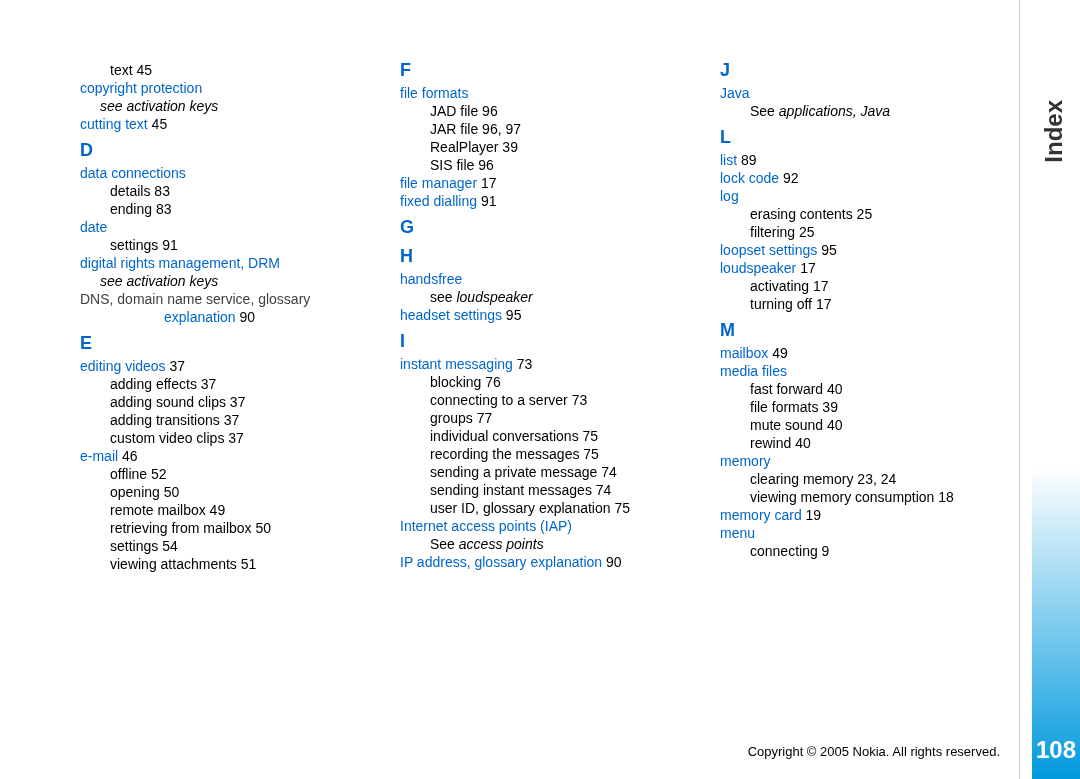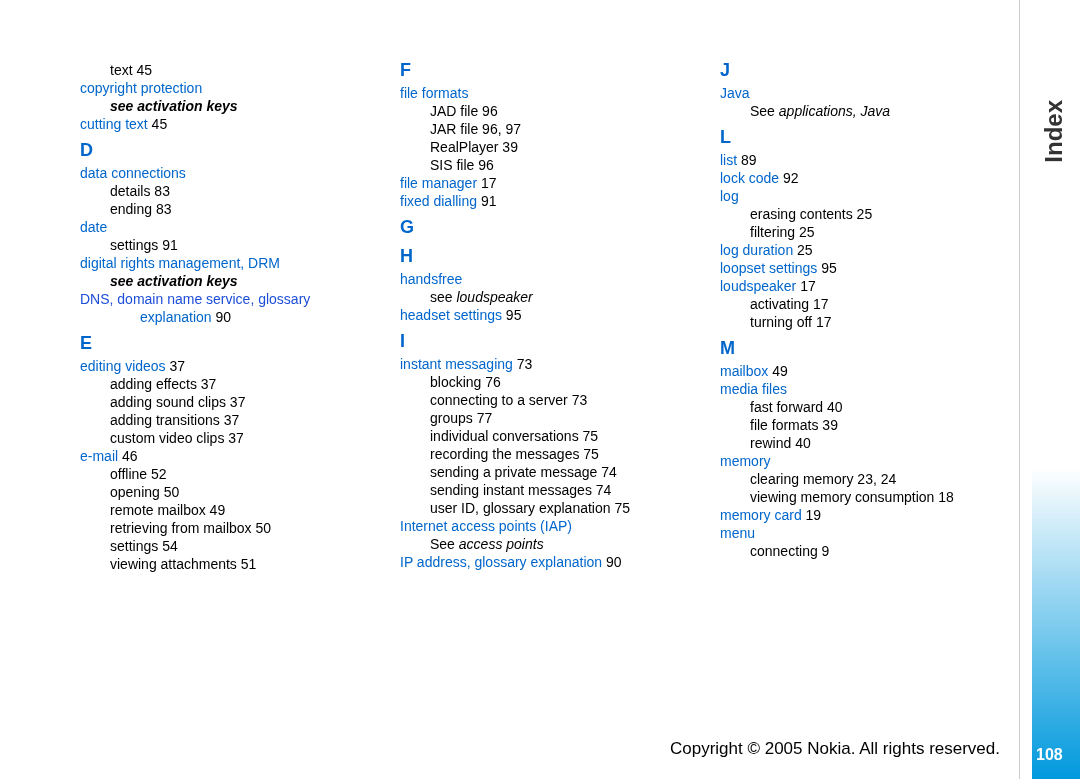--- a/index.html
+++ b/index.html
@@ -35,24 +35,23 @@
     }
     .sub {
       color: #000;
       margin-left: 30px;
       margin-top: 2px;
       margin-bottom: 2px;
     }
     .sub-italic {
       color: #000;
       font-style: italic;
-      margin-left: 30px;
+      margin-left: 20px;
       margin-top: 2px;
       margin-bottom: 2px;
-      font-weight: bold;
     }
     .page-num {
       color: #000;
     }
     .sidebar {
       position: absolute;
       right: 0;
       top: 0;
       width: 48px;
       height: 779px;
@@ -66,52 +65,52 @@
       transform: rotate(180deg);
       font-size: 24px;
       font-weight: bold;
       color: #333;
     }
     .page-number {
       position: absolute;
       bottom: 15px;
       left: 4px;
       width: 40px;
-      text-align: left;
-      font-size: 16px;
+      text-align: center;
+      font-size: 24px;
       font-weight: bold;
       color: white;
     }
     .footer {
       position: absolute;
       bottom: 20px;
       right: 80px;
-      font-size: 17px;
+      font-size: 13px;
       color: #000;
     }
     .separator {
       position: absolute;
       right: 60px;
       top: 0;
       width: 1px;
       height: 779px;
       background: #ccc;
     }
     .entry .page-num, .sub .page-num {
       color: #000;
       font-style: normal;
     }
     .entry-wrap {
       margin: 2px 0;
     }
     .blue {
-      color: #1d4ed8;
+      color: #404040;
     }
     .continuation {
-      margin-left: 60px;
+      margin-left: 84px;
       color: #0066cc;
     }
   </style>
 </head>
 <body>
 
 <div class="content">
   <div class="column col1">
     <div class="sub"><span>text</span><span class="page-num"> 45</span></div>
     <div class="entry">copyright protection</div>
@@ -174,30 +173,30 @@
   <div class="column col3">
     <div class="letter" style="margin-top:0">J</div>
     <div class="entry">Java</div>
     <div class="sub"><span>See </span><i>applications, Java</i></div>
     <div class="letter">L</div>
     <div class="entry"><span>list</span><span class="page-num"> 89</span></div>
     <div class="entry"><span>lock code</span><span class="page-num"> 92</span></div>
     <div class="entry">log</div>
     <div class="sub"><span>erasing contents</span><span class="page-num"> 25</span></div>
     <div class="sub"><span>filtering</span><span class="page-num"> 25</span></div>
-    <div class="entry"><span>log duration</span><span class="page-num"> 25</span></div>
     <div class="entry"><span>loopset settings</span><span class="page-num"> 95</span></div>
     <div class="entry"><span>loudspeaker</span><span class="page-num"> 17</span></div>
     <div class="sub"><span>activating</span><span class="page-num"> 17</span></div>
     <div class="sub"><span>turning off</span><span class="page-num"> 17</span></div>
     <div class="letter">M</div>
     <div class="entry"><span>mailbox</span><span class="page-num"> 49</span></div>
     <div class="entry">media files</div>
     <div class="sub"><span>fast forward</span><span class="page-num"> 40</span></div>
     <div class="sub"><span>file formats</span><span class="page-num"> 39</span></div>
+    <div class="sub"><span>mute sound</span><span class="page-num"> 40</span></div>
     <div class="sub"><span>rewind</span><span class="page-num"> 40</span></div>
     <div class="entry">memory</div>
     <div class="sub"><span>clearing memory</span><span class="page-num"> 23, 24</span></div>
     <div class="sub"><span>viewing memory consumption</span><span class="page-num"> 18</span></div>
     <div class="entry"><span>memory card</span><span class="page-num"> 19</span></div>
     <div class="entry">menu</div>
     <div class="sub"><span>connecting</span><span class="page-num"> 9</span></div>
   </div>
 </div>
 

